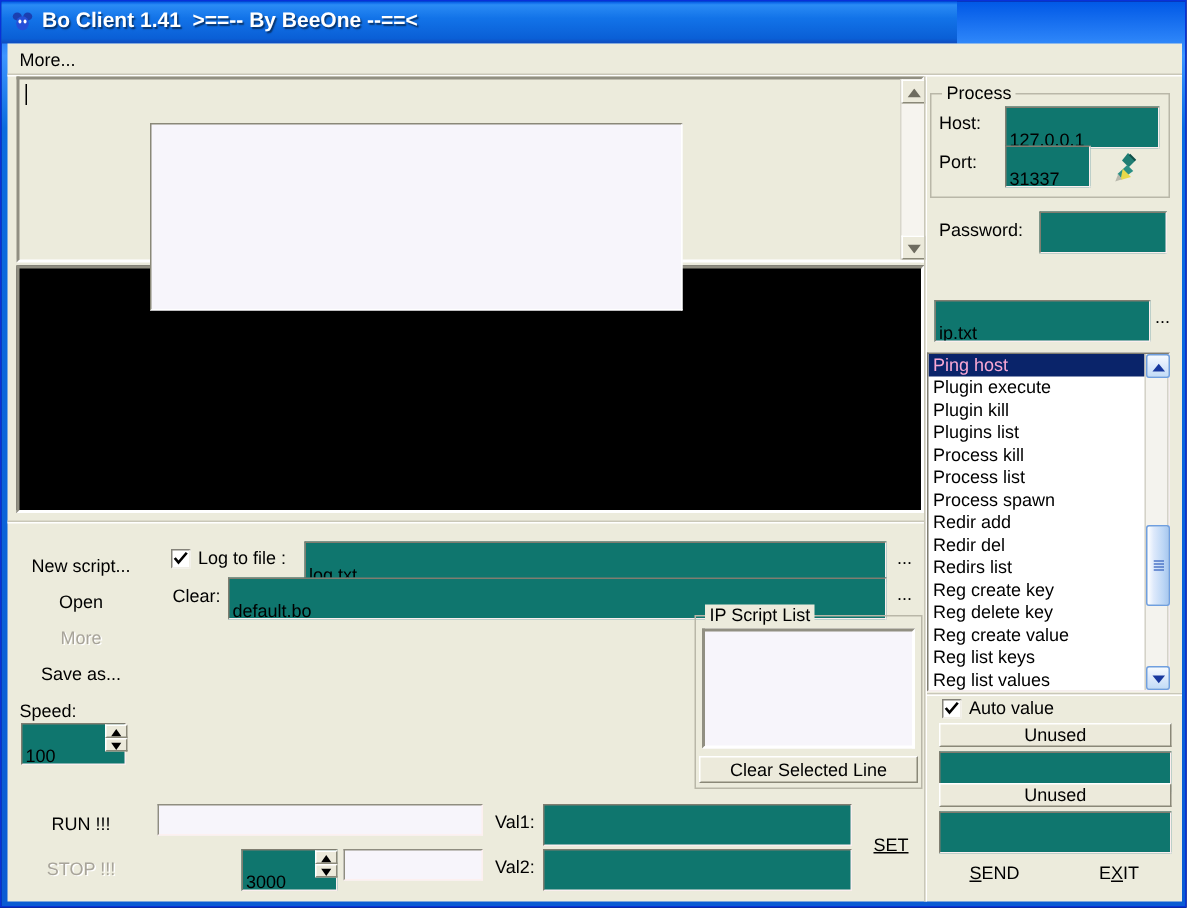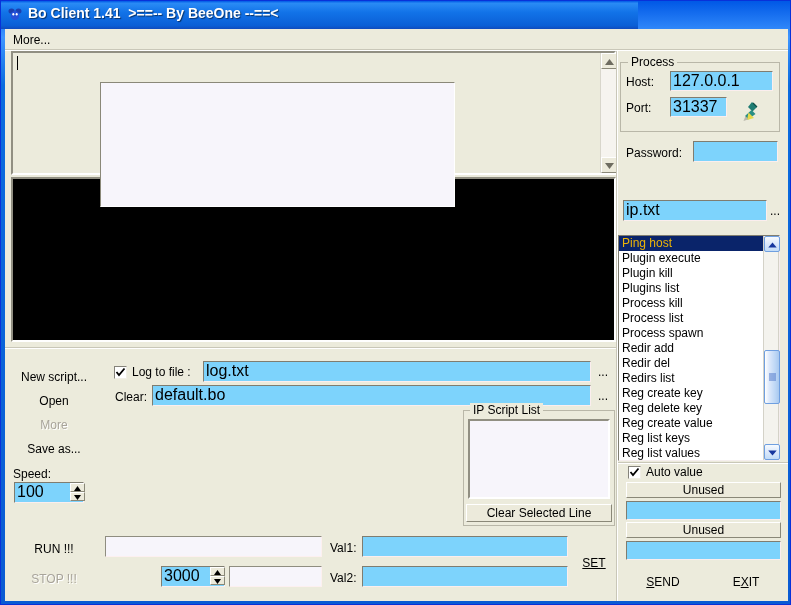--- a/index.html
+++ b/index.html
@@ -64,27 +64,27 @@
     background: #f7f5fb;
     border-top: 1px solid #8f8d80;
     border-left: 1px solid #8f8d80;
     border-right: 1px solid #e9e8de;
     border-bottom: 1px solid #e9e8de;
   }
   .sunken.pink { border-right-color: #fdf0f0; border-bottom-color: #fdf0f0; }
 
   .field {
     position: absolute; box-sizing: border-box;
-    background: #7dd3fc;
+    background: #0f766e;
     border-top: 1px solid #7f7d70;
     border-left: 1px solid #7f7d70;
     border-right: 1px solid #fbeeee;
     border-bottom: 1px solid #fbeeee;
-    font-size: 16px; color: #000;
-    padding: 1px 2px;
+    font-size: 12px; color: #000;
+    padding: 13px 2px;
     line-height: 16px;
     font-family: "Liberation Sans", sans-serif;
     white-space: pre; overflow: hidden;
   }
 
   .flatbtn {
     position: absolute; box-sizing: border-box;
     background: #eceadb;
     border-top: 1px solid #ffffff;
     border-left: 1px solid #ffffff;
@@ -224,21 +224,21 @@
     overflow: hidden;
   }
   #cmdlist-inner { position: absolute; left: 0; top: 0; width: 145px; }
   .cmd-item {
     height: 15px; line-height: 15px;
     font-size: 12px; color: #000;
     padding-left: 3px;
     white-space: pre; cursor: default;
     box-sizing: border-box;
   }
-  .cmd-item.sel { background: #0a246a; color: #eab308; }
+  .cmd-item.sel { background: #0a246a; color: #f9a8d4; }
 
   
   #ipscript-list {
     position: absolute; box-sizing: border-box;
     background: #f7f5fb;
     border-top: 2px solid #918f82;
     border-left: 2px solid #918f82;
     border-right: 2px solid #ffffff;
     border-bottom: 2px solid #ffffff;
   }

